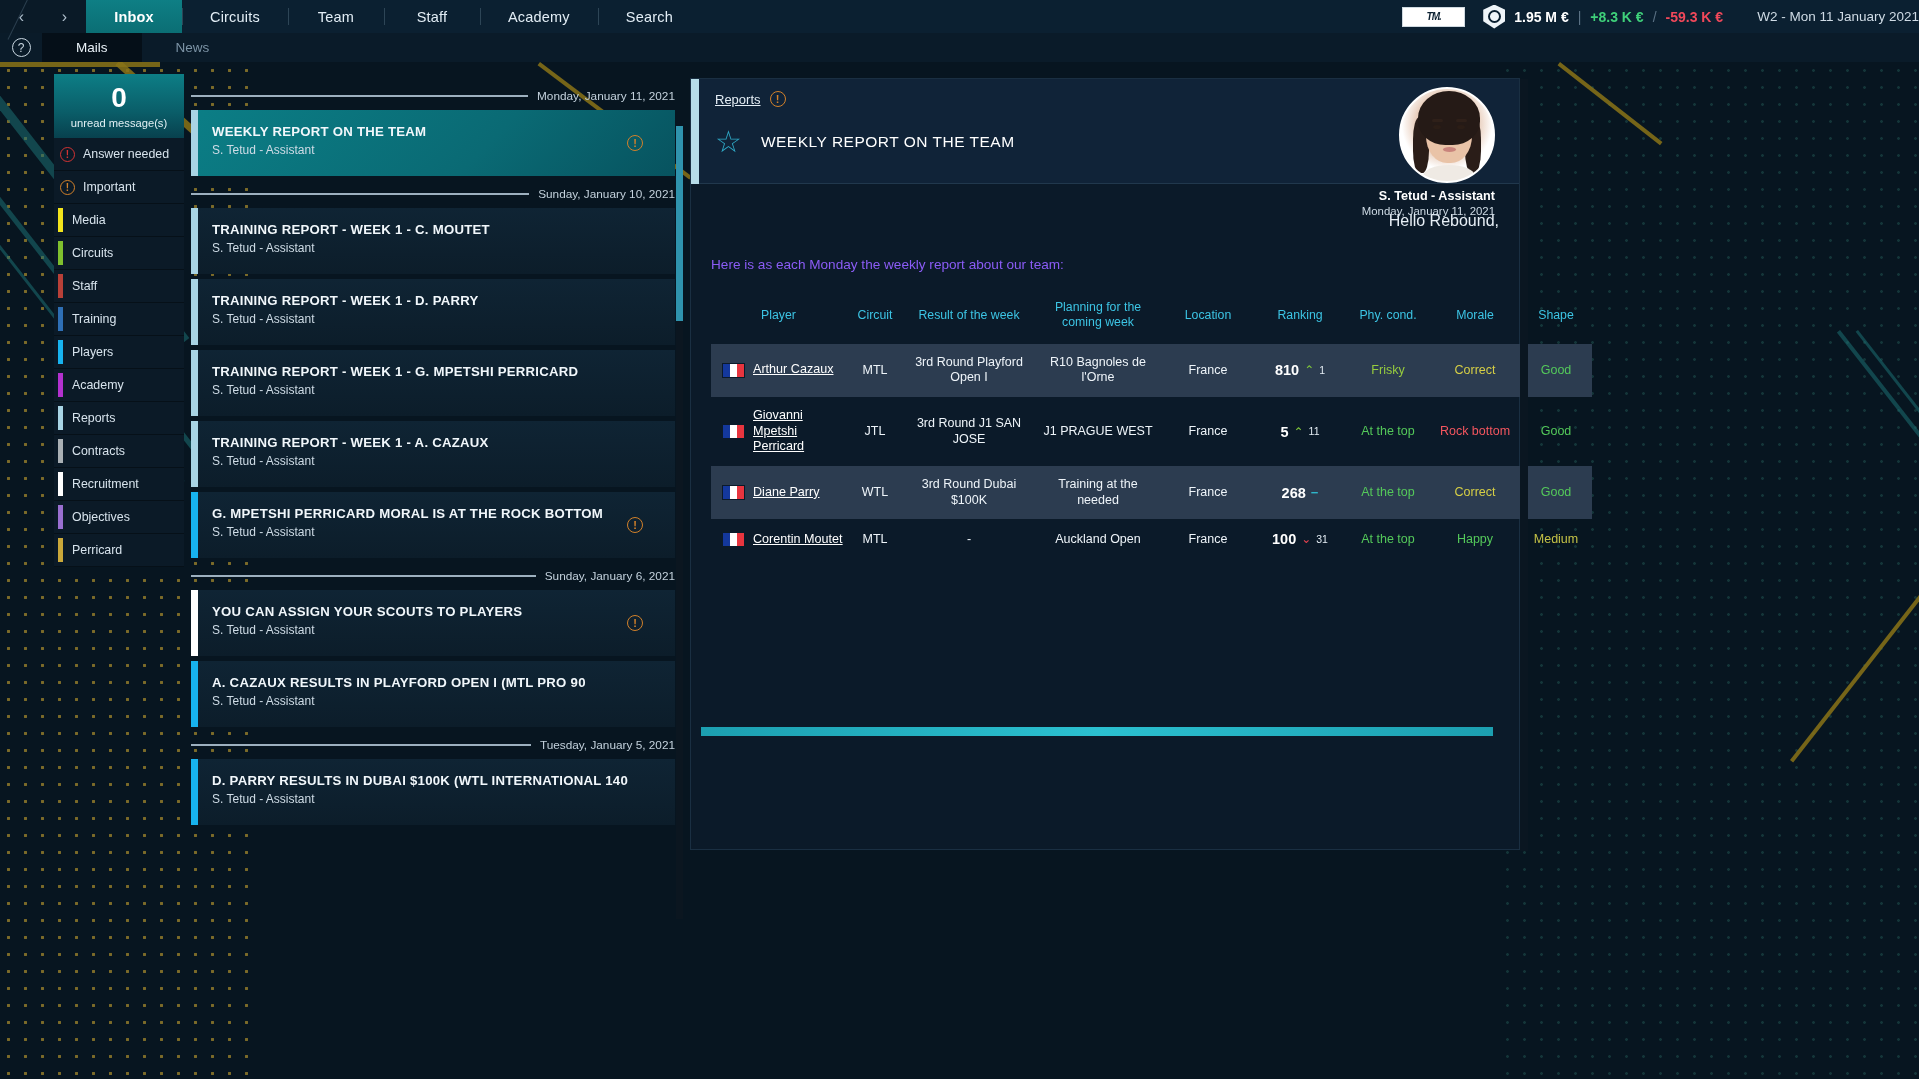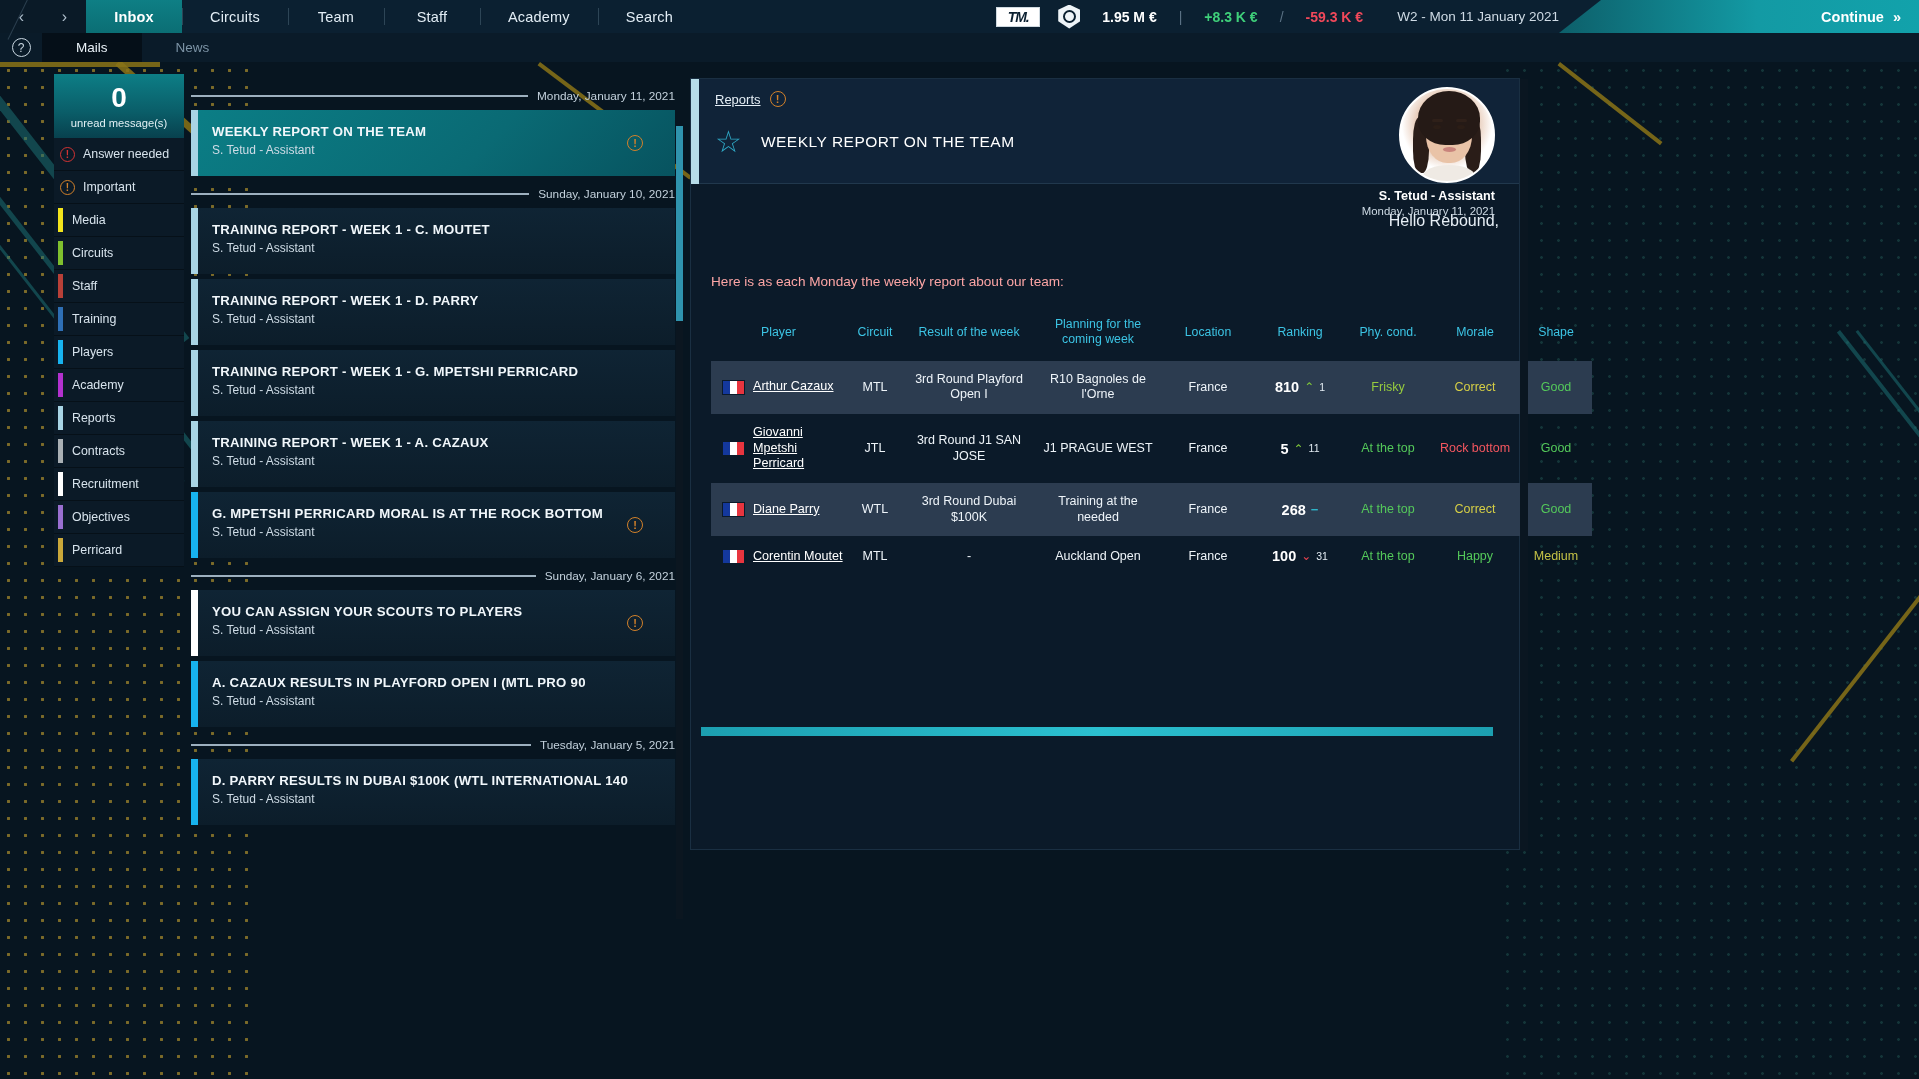--- a/index.html
+++ b/index.html
@@ -50,26 +50,26 @@
     padding:0 28px; display:flex; align-items:center; justify-content:center;
     font-size:14.5px; color:#e2edf5; position:relative; letter-spacing:.2px;
     min-width: 96px;
   }
   .navtab.active { background: linear-gradient(180deg,#0e7f85 0%,#0b6e74 100%); color:#ffffff; font-weight:600;}
   .navtab + .navtab:not(.active):before {
     content:""; position:absolute; left:0; top:8px; height:17px; width:1px; background:#2d4556;
   }
   .topbar-spacer{ flex:1; }
   .tm-logo {
-    width:44px; height:20px; background:#ffffff; color:#0b2031;
+    width:63px; height:20px; background:#ffffff; color:#0b2031;
     display:flex; align-items:center; justify-content:center;
-    font-style:italic; font-weight:700; font-size:14px; letter-spacing:-1px;
+    font-style:italic; font-weight:700; font-size:10px; letter-spacing:-1px;
     align-self:center; border:1px solid #cfd9e0;
   }
-  .money-block{ display:flex; align-items:center; gap:22px; font-size:14px; margin-left:18px;}
+  .money-block{ display:flex; align-items:center; gap:9px; font-size:14px; margin-left:18px;}
   .money-icon{
     width:22px;height:24px;background:#eef4f8; position:relative;
     clip-path: polygon(50% 0,100% 22%,100% 70%,50% 100%,0 70%,0 22%);
     display:flex;align-items:center;justify-content:center;
   }
   .money-icon:after{content:"";width:9px;height:9px;border-radius:50%;border:2px solid #0b2031;}
   .money-main{color:#ffffff;font-weight:600;}
   .money-sep{color:#5a7184;}
   .money-pos{color:#3fd07a;font-weight:600;}
   .money-neg{color:#f1485a;font-weight:600;}
@@ -186,21 +186,21 @@
   .av-eye.l{ left:32px;} .av-eye.r{ left:56px;}
   .av-brow{ position:absolute; width:11px;height:2.6px;background:#2f2019;border-radius:2px;top:30px;}
   .av-brow.l{left:31px;} .av-brow.r{left:55px;}
   .av-mouth{ position:absolute; left:42px; top:58px; width:13px;height:5px;background:#c9847c;border-radius:50%;}
   .av-body{ position:absolute; left:22px; bottom:-6px; width:52px;height:22px;background:#efeae4;border-radius:50% 50% 0 0;}
   .sender-name{ font-size:12.6px; font-weight:700; color:#ffffff; margin-top:6px;}
   .sender-date{ font-size:11.4px; color:#cfdbe5; margin-top:2px;}
 
   .rpt-body{ padding:28px 20px 0 20px; }
   .greet{ font-size:16px; color:#e7eff6;text-align:right; }
-  .intro{ font-size:13.6px; color:#fca5a5; margin-top:44px;}
+  .intro{ font-size:13.6px; color:#8b5cf6; margin-top:27px;}
 
   table.team{ width:100%; border-collapse:collapse; margin-top:22px; table-layout:fixed;}
   table.team th{
     font-size:12.3px; color:#3cc4e4; font-weight:400; padding:6px 3px 13px 3px; vertical-align:middle;
     line-height:1.25;
   }
   table.team td{
     font-size:12.5px; color:#eef4f9; text-align:center; padding:11px 3px; vertical-align:middle; line-height:1.25;
   }
   tr.row-alt td{ background:#2c3c50; }
@@ -256,27 +256,20 @@
     <div class="tm-logo">TM.</div>
     <div class="money-block">
       <span class="money-icon"></span>
       <span class="money-main">1.95 M €</span>
       <span class="money-sep">|</span>
       <span class="money-pos">+8.3 K €</span>
       <span class="money-sep">/</span>
       <span class="money-neg">-59.3 K €</span>
     </div>
     <div class="date-block">W2 - Mon 11 January 2021</div>
-    <div class="continue-wrap">
-      <div class="continue-bg"></div>
-      <div class="continue-txt">
-        <span>Continue</span>
-        <span>»</span>
-      </div>
-    </div>
   </div>
 
   <div class="subbar">
     <div class="help-icon">
       <span class="circ-q">?</span>
     </div>
     <div class="subtab active">Mails</div>
     <div class="subtab">News</div>
   </div>
 

